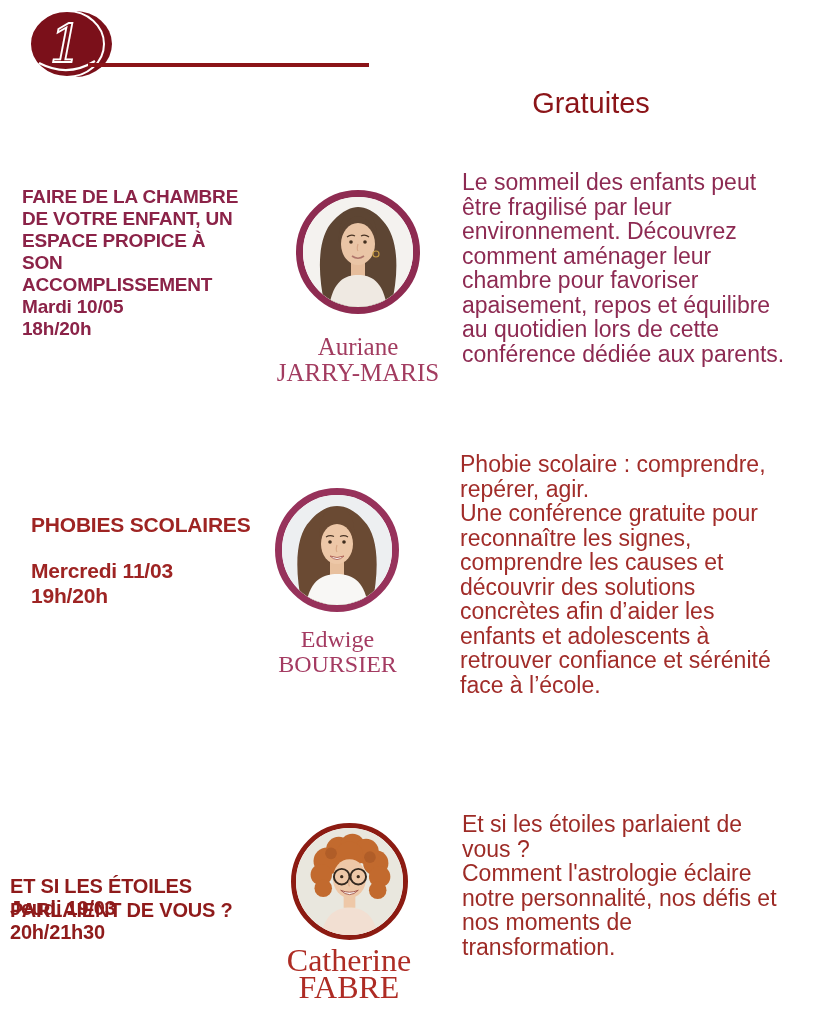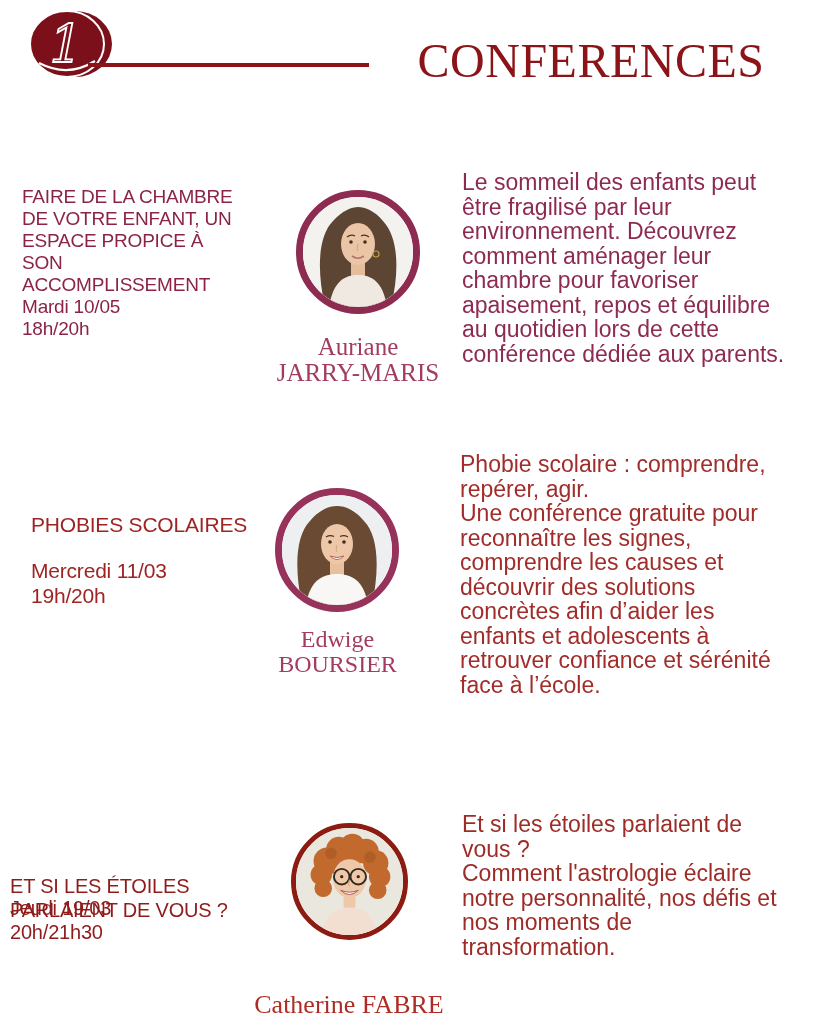--- a/index.html
+++ b/index.html
@@ -10,21 +10,21 @@
   .badge{position:absolute;left:24px;top:4px;width:96px;height:82px;}
   .header-rule{position:absolute;left:88px;top:63px;width:281px;height:4px;
                background:var(--header-red,#8B1418);}
   .page-title{position:absolute;left:405px;top:36px;width:372px;text-align:center;
               font-family:"Liberation Serif",serif;font-size:48px;line-height:1.05;
               color:var(--header-red,#8B1418);letter-spacing:0.5px;}
   .page-subtitle{position:absolute;left:405px;top:87px;width:372px;text-align:center;
               font-size:29px;color:var(--header-red,#8B1418);}
 
   
-  .card-title,.card-sched{font-weight:normal;white-space:pre-line;letter-spacing:-0.2px;}
+  .card-title,.card-sched{font-weight:bold;white-space:pre-line;letter-spacing:-0.2px;}
   .desc{position:absolute;white-space:pre-line;font-size:23px;line-height:24.5px;margin-left:12px;}
   .photo{position:absolute;border-radius:50%;overflow:hidden;box-sizing:border-box;}
   .photo svg{display:block;width:100%;height:100%;}
   .speaker{position:absolute;text-align:center;font-family:"Liberation Serif",serif;
            white-space:pre-line;}
 
   
   .r1-title{position:absolute;left:22px;top:186px;width:275px;font-size:19px;line-height:22px;
             color:var(--block1-magenta,#8B2348);}
   .r1-sched{position:absolute;left:22px;top:296px;width:275px;font-size:19px;line-height:22px;
@@ -43,39 +43,39 @@
   .r2-name{left:250px;top:627px;width:175px;font-size:24px;line-height:25px;
            color:var(--block2-name,#A43B62);}
   .r2-desc{left:448px;top:452px;width:368px;color:var(--block2-desc,#A12C29);}
 
   
   .r3-title{position:absolute;left:10px;top:848px;width:280px;font-size:20px;line-height:24px;
             color:var(--block3-red,#8F1B1B);margin-top:26px;}
   .r3-sched{position:absolute;left:10px;top:896px;width:280px;font-size:20px;line-height:24px;
             color:var(--block3-red,#8F1B1B);}
   .r3-photo{left:291px;top:823px;width:117px;height:117px;border:5px solid var(--block3-ring,#8C1B12);}
-  .r3-name{left:240px;top:947px;width:218px;font-size:26px;line-height:27px;
-           color:var(--block3-name,#AE2C24);margin-top:44px;}
+  .r3-name{left:240px;top:947px;width:218px;font-size:32px;line-height:27px;
+           color:var(--block3-name,#AE2C24);}
   .r3-desc{left:450px;top:812px;width:362px;color:var(--block3-desc,#9D2B26);}
 </style>
 </head>
 <body>
 
 <div id="page">
 
   <div class="badge">
     <svg viewBox="0 0 96 82">
       <ellipse cx="51" cy="40" rx="37" ry="33" fill="#7B101A"></ellipse>
       <ellipse cx="43" cy="40" rx="37" ry="33" fill="#7B101A" stroke="#ffffff" stroke-width="2"></ellipse>
       <path d="M15,59 Q44,74 71,57" stroke="#ffffff" stroke-width="2.2" fill="none"></path>
       <text x="42" y="58" text-anchor="middle" font-family="'DejaVu Serif',serif" font-style="italic" font-size="52" fill="#7B101A" stroke="#ffffff" stroke-width="1.8">1</text>
     </svg>
   </div>
   <div class="header-rule"></div>
-  <div class="page-title">CONFERENCES</div>
+  <div class="page-subtitle">Gratuites</div>
 
   <section>
     <div class="card-title r1-title">FAIRE DE LA CHAMBRE
 DE VOTRE ENFANT, UN
 ESPACE PROPICE À
 SON
 ACCOMPLISSEMENT</div>
     <div class="card-sched r1-sched">Mardi 10/05
 18h/20h</div>
     <div class="photo r1-photo">

